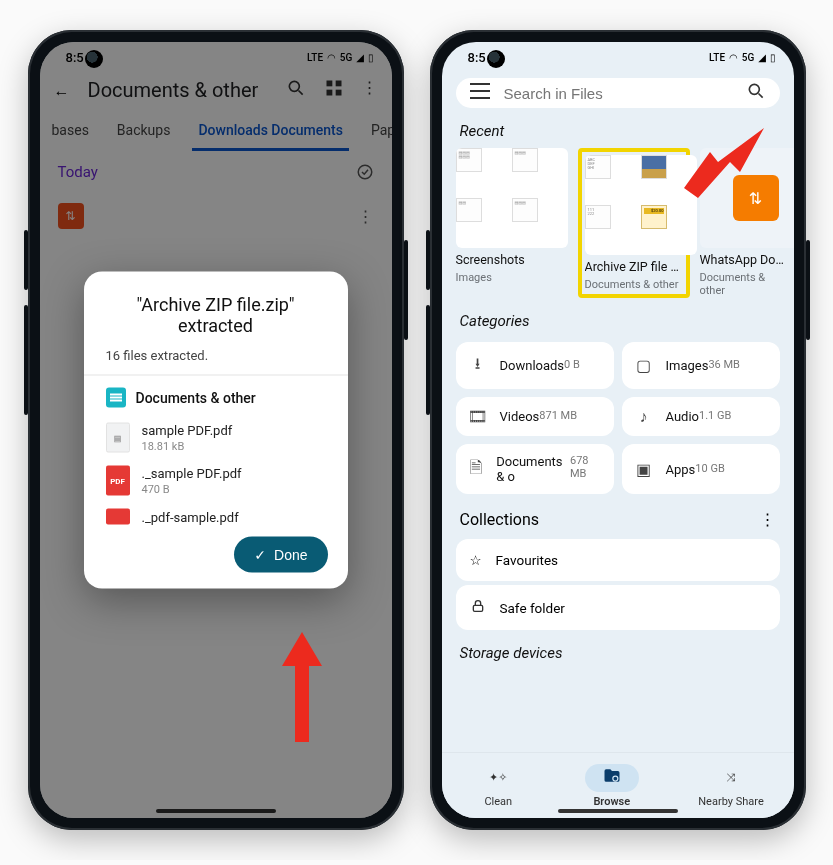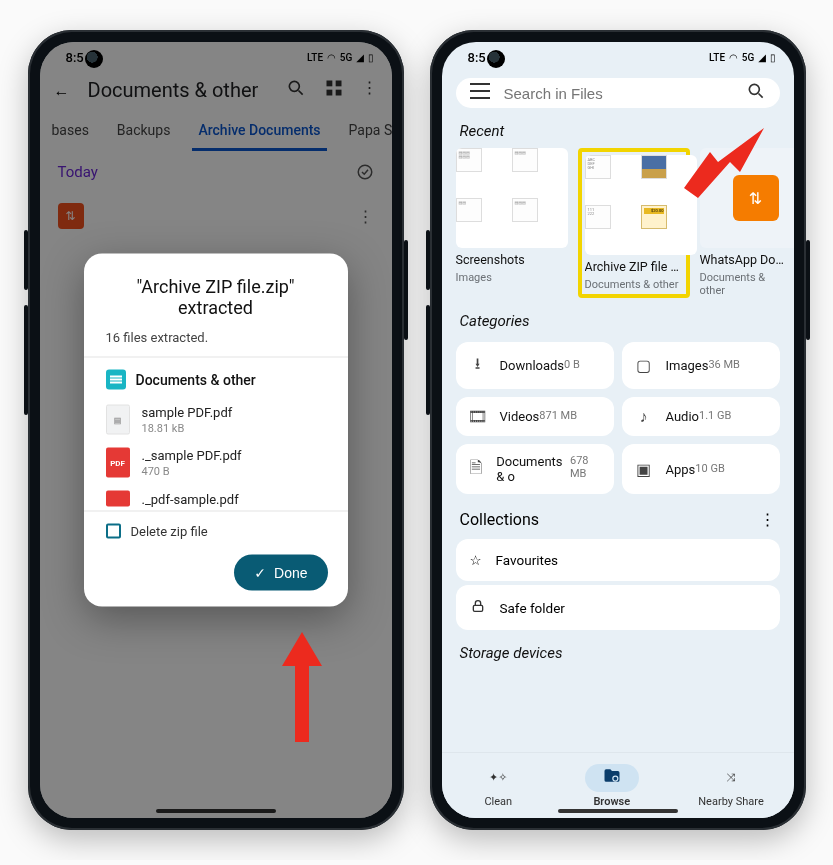--- a/index.html
+++ b/index.html
@@ -175,21 +175,21 @@
               <rect x="14" y="14" width="7" height="7"></rect>
             </svg>
         </span>
         <span>⋮</span>
       </span>
     </div>
 
     <div class="tabs">
       <div class="tab">bases</div>
       <div class="tab">Backups</div>
-      <div class="tab active">Archive Documents</div>
+      <div class="tab active">Downloads Documents</div>
       <div class="tab">Papa Samsung Do</div>
     </div>
 
     <div class="today-row">
       <span>Today</span>
       <span>
         <svg width="18" height="18" viewBox="0 0 24 24" fill="none" stroke="#555" stroke-width="2">
             <circle cx="12" cy="12" r="9"></circle>
             <polyline points="8 12 11 15 16 9"></polyline>
           </svg>
@@ -229,24 +229,20 @@
           </div>
         </div>
         <div class="fitem" style="padding-bottom:0;">
           <div class="pdf-ic red" style="height:16px;"></div>
           <div class="fname-col">
             <span>._pdf-sample.pdf</span>
           </div>
         </div>
       </div>
 
-      <div class="delete-row">
-        <span class="chk"></span>
-        <span>Delete zip file</span>
-      </div>
 
       <div class="done-row">
         <button class="done-btn">
           <span>✓</span>
           <span>Done</span>
         </button>
       </div>
     </div>
 
     <div class="red-arrow" style="left:232px; top:590px;">

